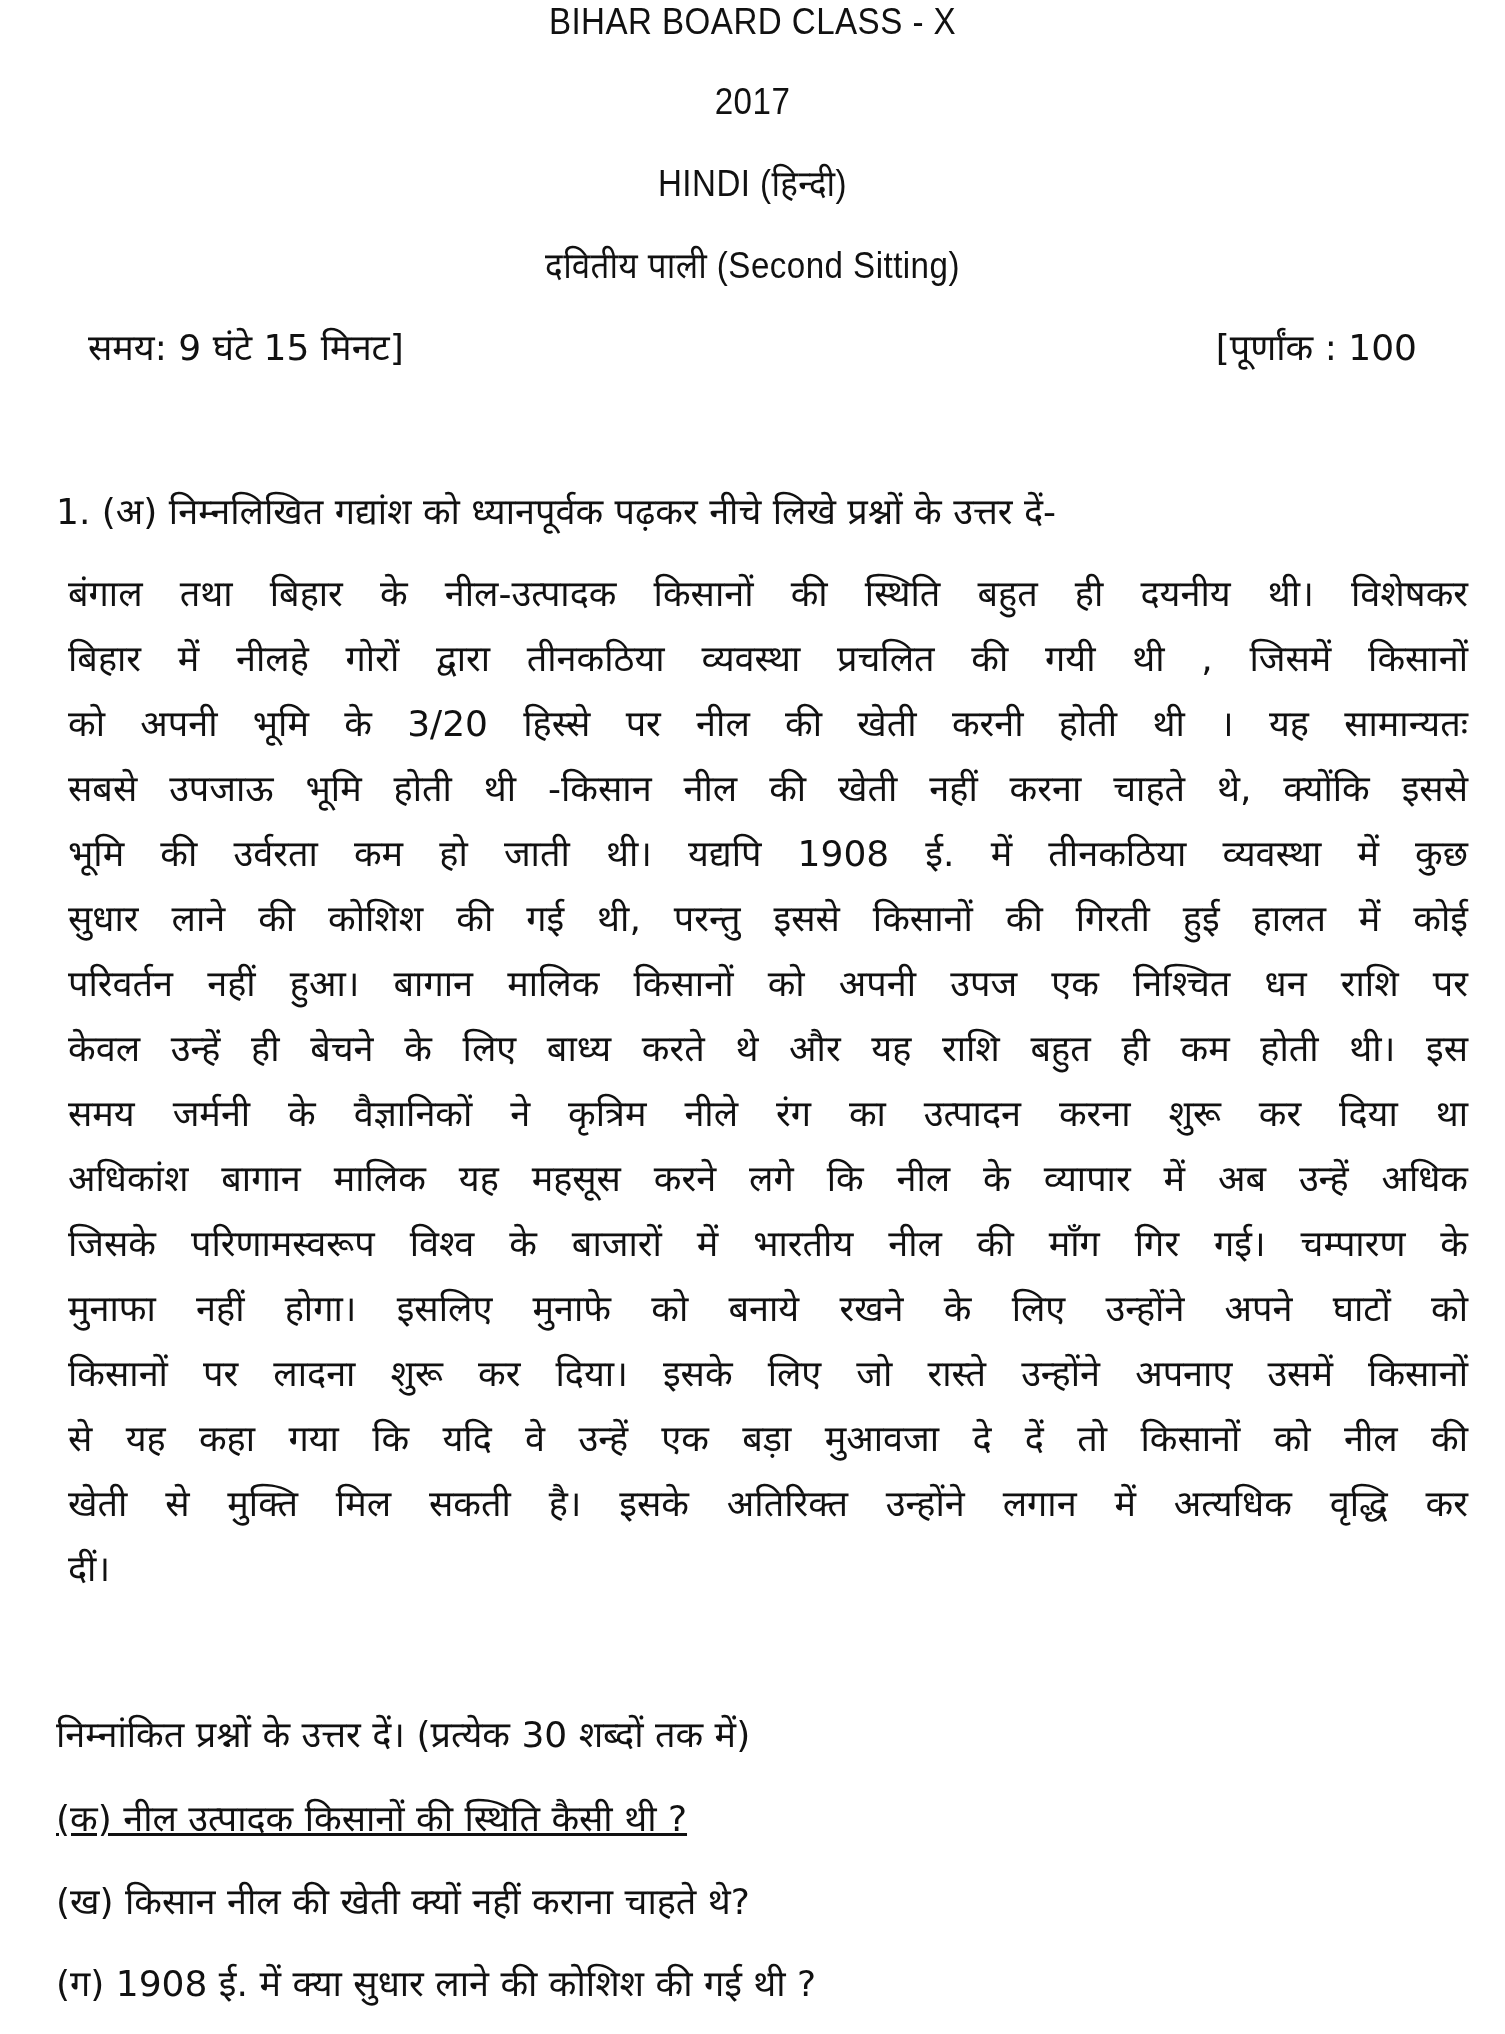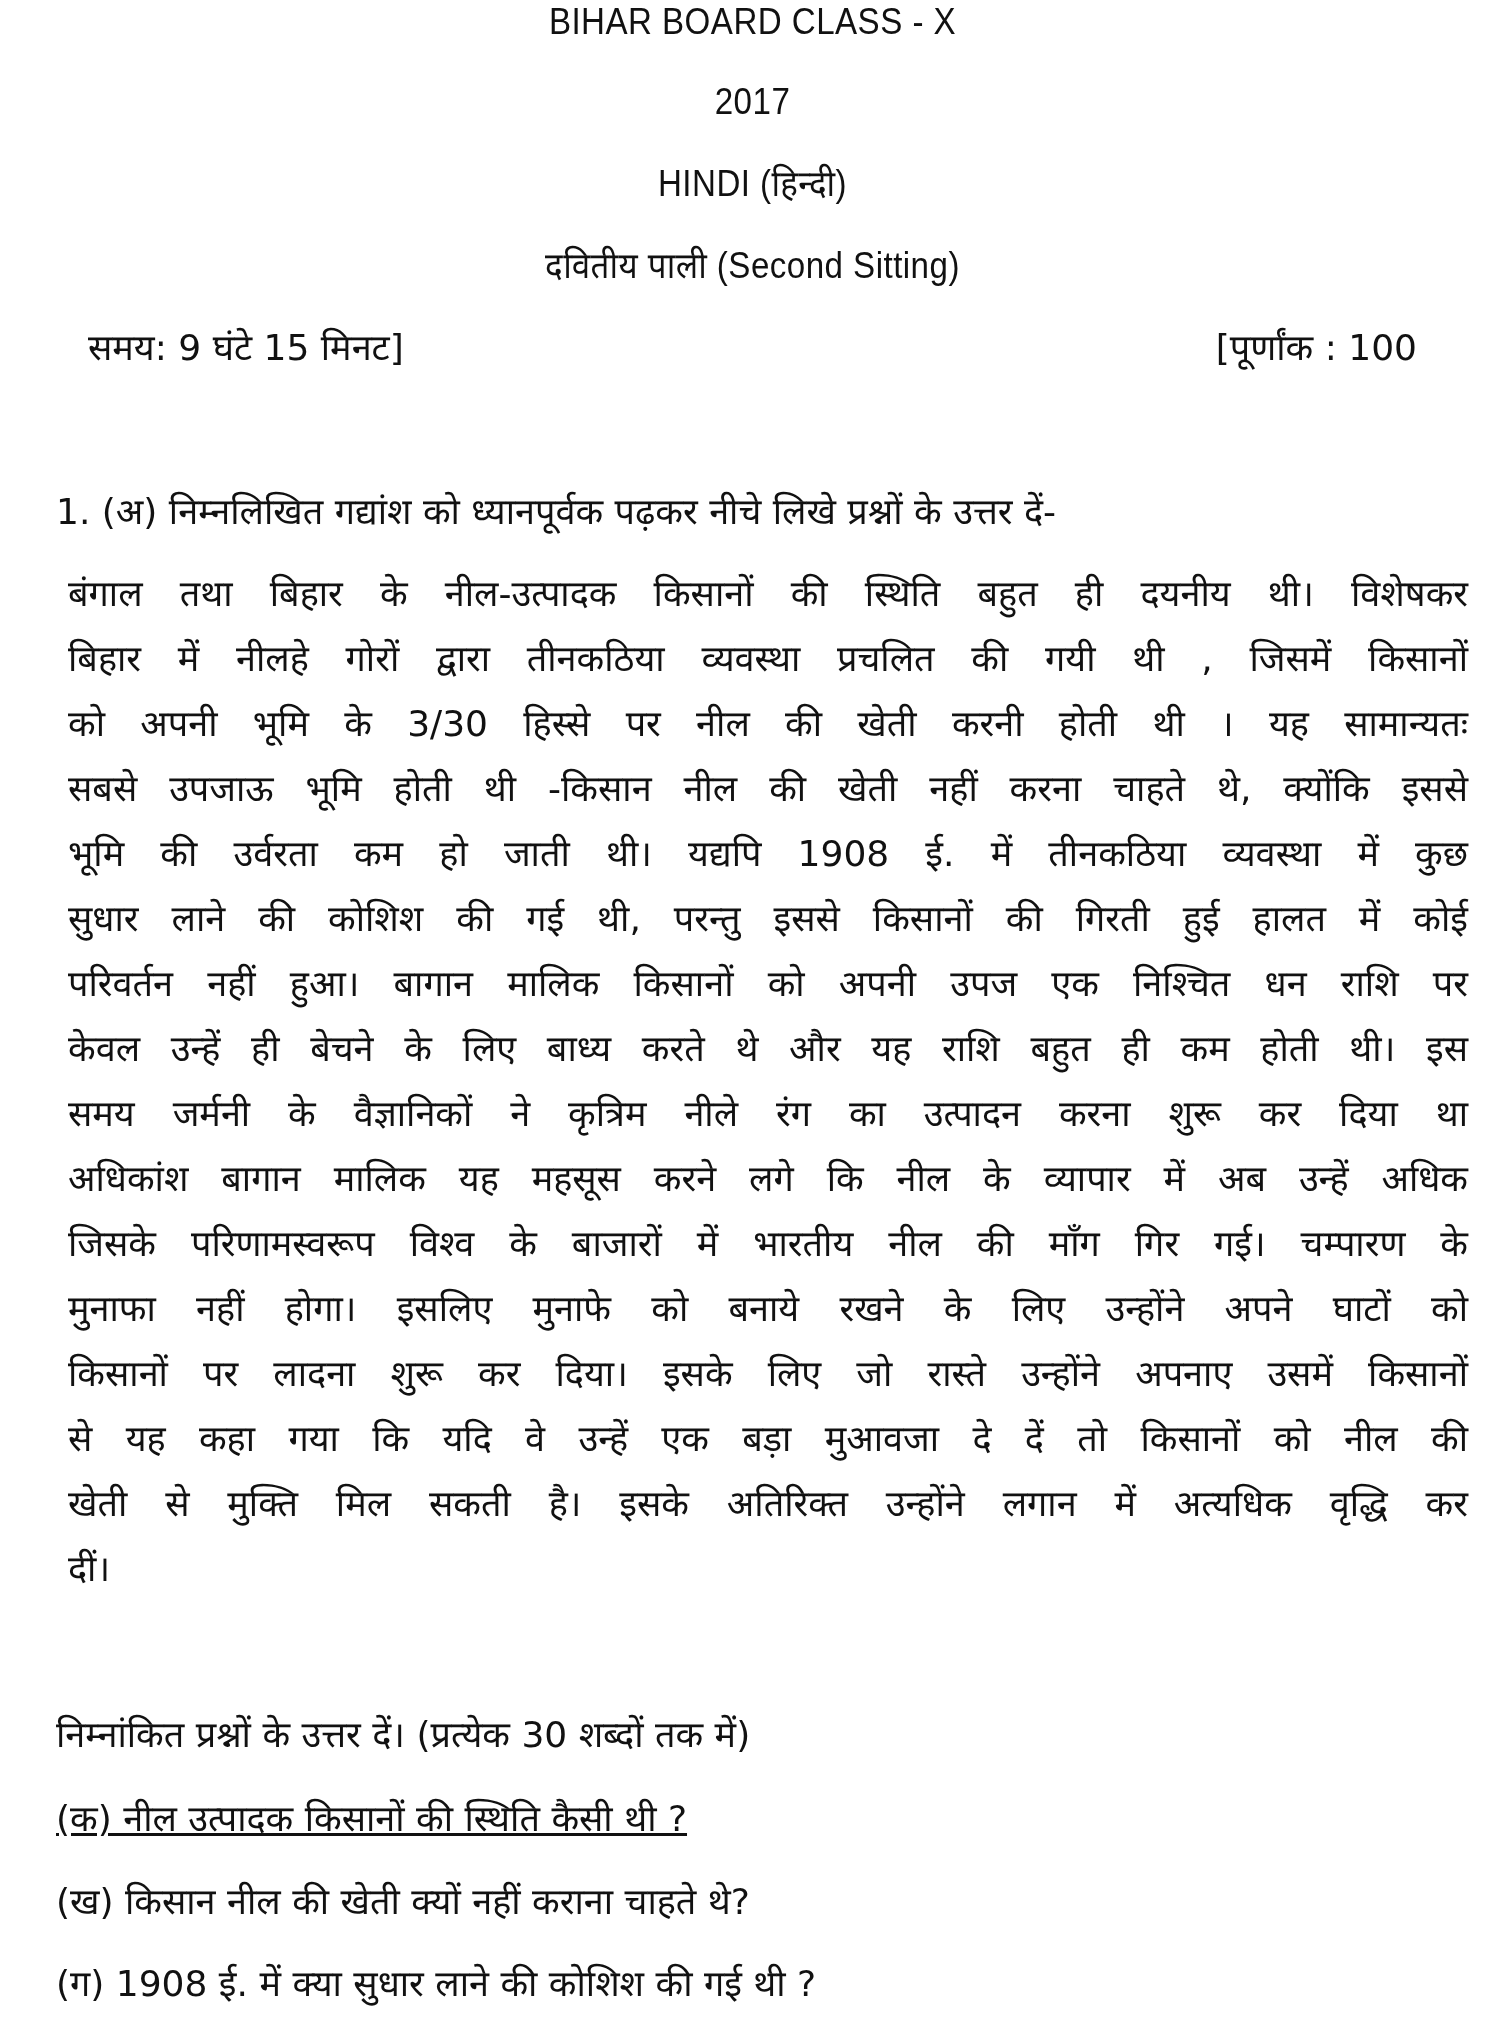--- a/index.html
+++ b/index.html
@@ -82,21 +82,21 @@
   <div class="meta-row">
     <span class="meta-left">समय: 9 घंटे 15 मिनट]</span>
     <span class="meta-right">[पूर्णांक : 100</span>
   </div>
 
   <div class="q-line" style="top:490px;">1. (अ) निम्नलिखित गद्यांश को ध्यानपूर्वक पढ़कर नीचे लिखे प्रश्नों के उत्तर दें-</div>
 
   <div class="passage">
     <div class="p-line">बंगाल तथा बिहार के नील-उत्पादक किसानों की स्थिति बहुत ही दयनीय थी। विशेषकर</div>
     <div class="p-line">बिहार में नीलहे गोरों द्वारा तीनकठिया व्यवस्था प्रचलित की गयी थी , जिसमें किसानों</div>
-    <div class="p-line">को अपनी भूमि के 3/30 हिस्से पर नील की खेती करनी होती थी । यह सामान्यतः</div>
+    <div class="p-line">को अपनी भूमि के 3/20 हिस्से पर नील की खेती करनी होती थी । यह सामान्यतः</div>
     <div class="p-line">सबसे उपजाऊ भूमि होती थी -किसान नील की खेती नहीं करना चाहते थे, क्योंकि इससे</div>
     <div class="p-line">भूमि की उर्वरता कम हो जाती थी। यद्यपि 1908 ई. में तीनकठिया व्यवस्था में कुछ</div>
     <div class="p-line">सुधार लाने की कोशिश की गई थी, परन्तु इससे किसानों की गिरती हुई हालत में कोई</div>
     <div class="p-line">परिवर्तन नहीं हुआ। बागान मालिक किसानों को अपनी उपज एक निश्चित धन राशि पर</div>
     <div class="p-line">केवल उन्हें ही बेचने के लिए बाध्य करते थे और यह राशि बहुत ही कम होती थी। इस</div>
     <div class="p-line">समय जर्मनी के वैज्ञानिकों ने कृत्रिम नीले रंग का उत्पादन करना शुरू कर दिया था</div>
     <div class="p-line">अधिकांश बागान मालिक यह महसूस करने लगे कि नील के व्यापार में अब उन्हें अधिक</div>
     <div class="p-line">जिसके परिणामस्वरूप विश्व के बाजारों में भारतीय नील की माँग गिर गई। चम्पारण के</div>
     <div class="p-line">मुनाफा नहीं होगा। इसलिए मुनाफे को बनाये रखने के लिए उन्होंने अपने घाटों को</div>
     <div class="p-line">किसानों पर लादना शुरू कर दिया। इसके लिए जो रास्ते उन्होंने अपनाए उसमें किसानों</div>

